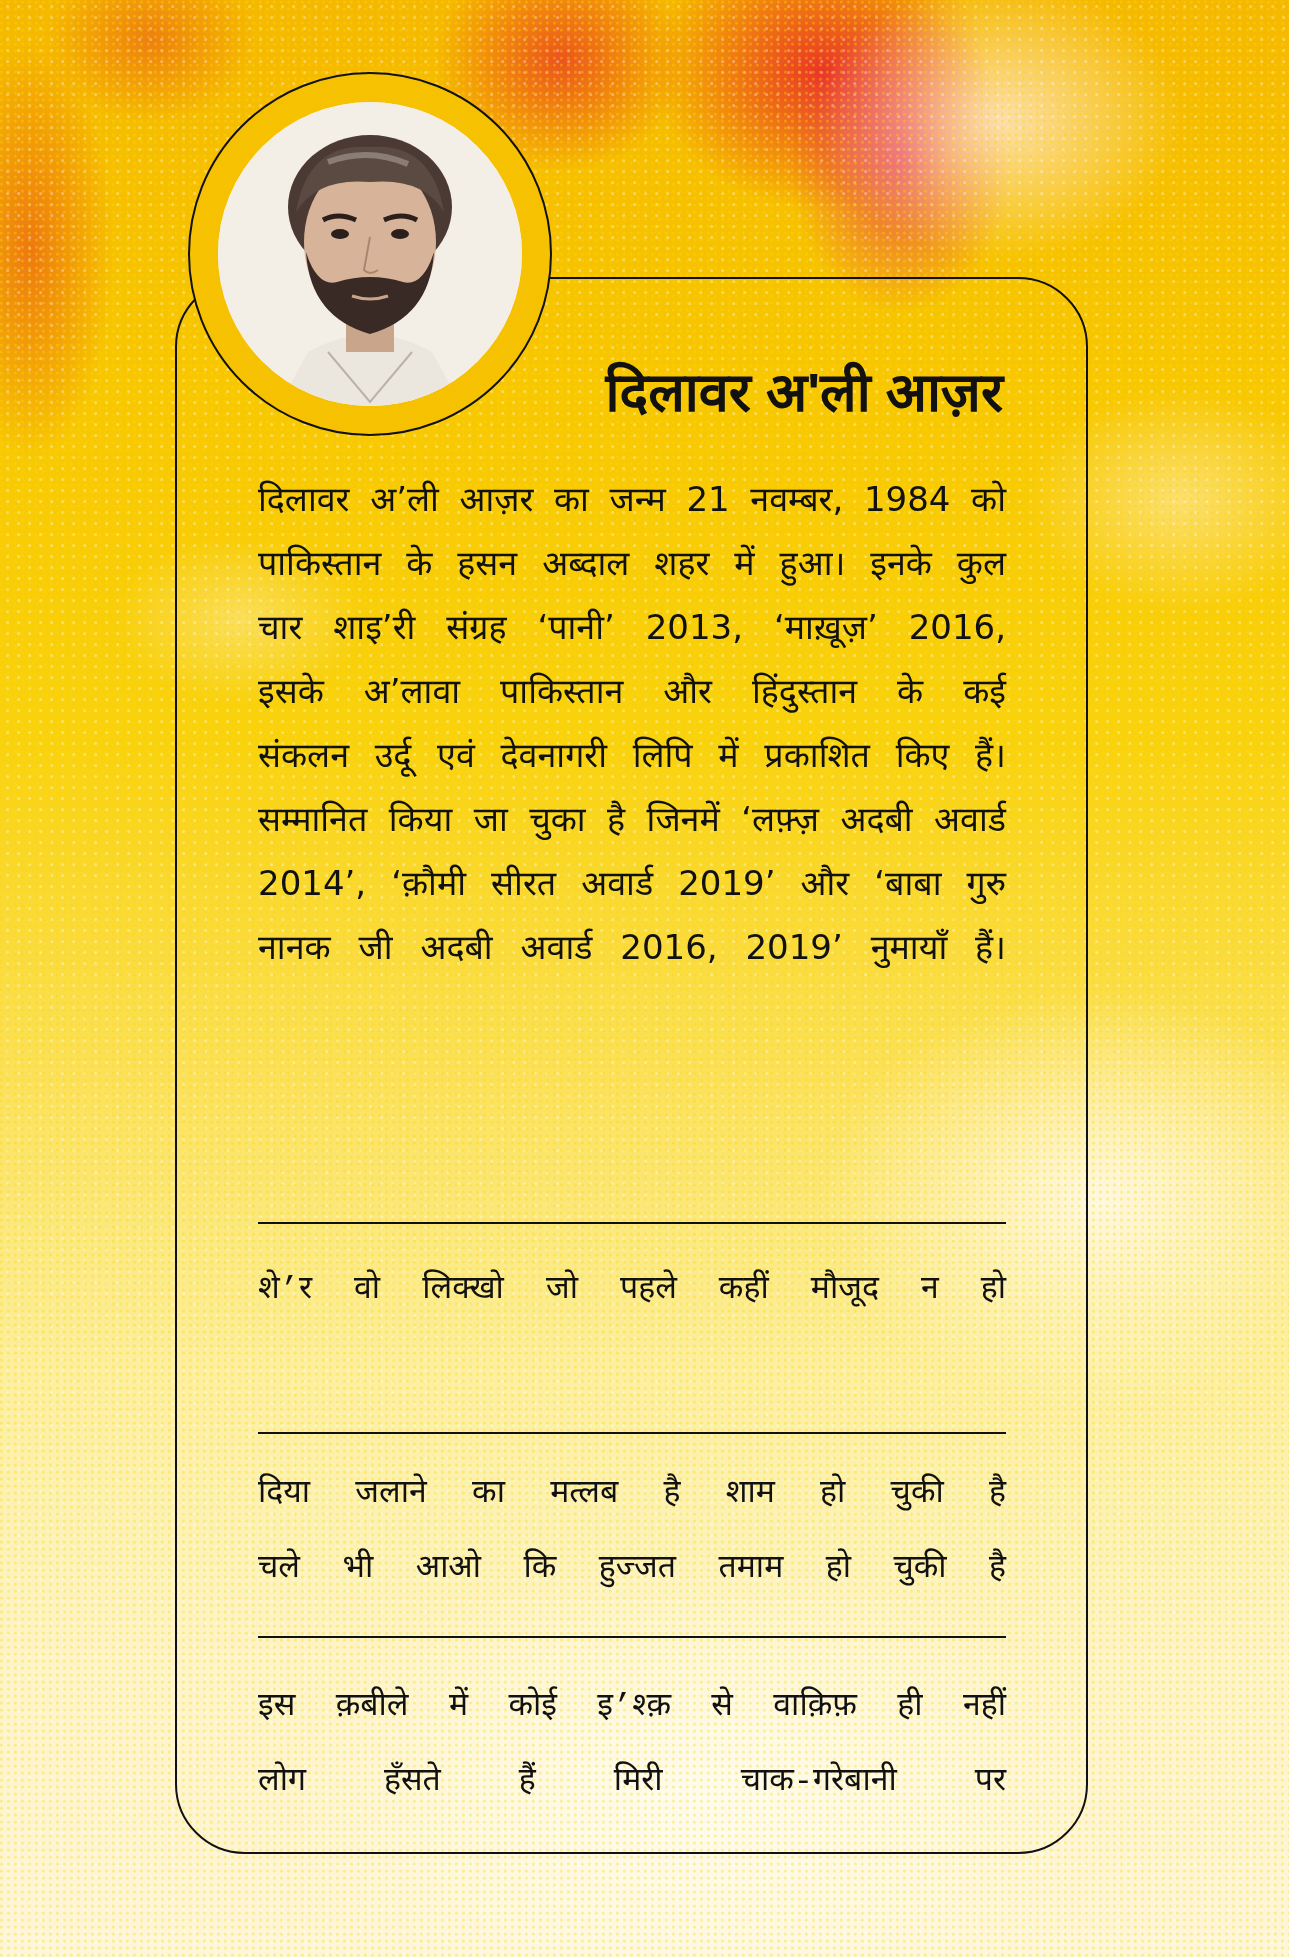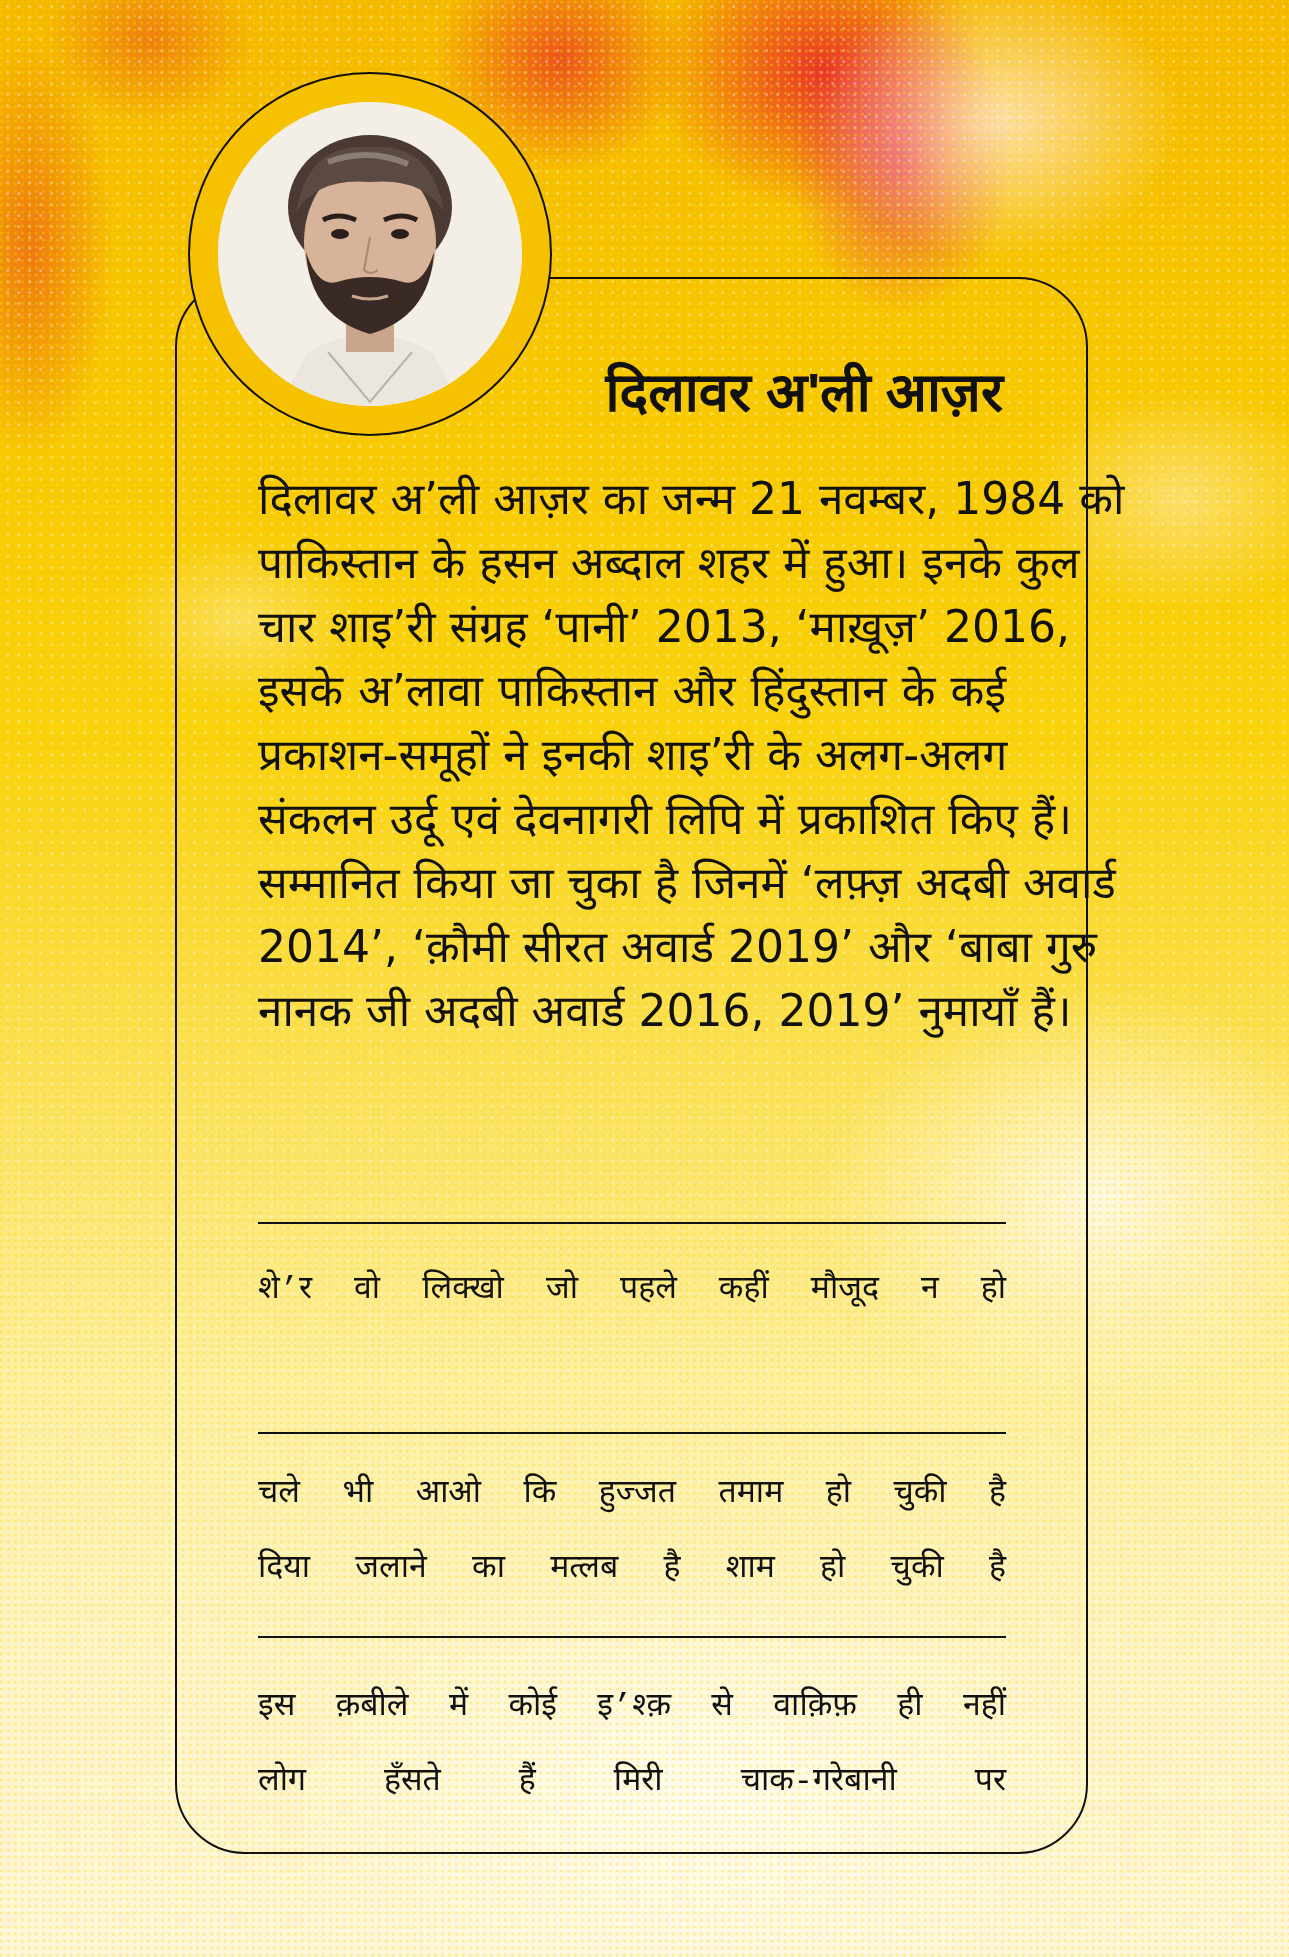--- a/index.html
+++ b/index.html
@@ -70,21 +70,21 @@
       font-family: Liberation Sans, sans-serif;
     }
     .bio {
       position: absolute;
       left: 258px; top: 467px;
       width: 748px;
     }
     .bio-line {
       height: 64px;
       line-height: 64px;
-      font-size: 44px;
+      font-size: 34px;
       white-space: nowrap;
       text-align: justify;
       text-align-last: justify;
       overflow: visible;
     }
     .divider {
       position: absolute;
       left: 258px;
       width: 748px;
       height: 0;
@@ -144,38 +144,37 @@
   </svg>
 </div>
 
 <div class="title">दिलावर अ'ली आज़र</div>
 
 <div class="bio">
   <div class="bio-line">दिलावर अ’ली आज़र का जन्म 21 नवम्बर, 1984 को</div>
   <div class="bio-line">पाकिस्तान के हसन अब्दाल शहर में हुआ। इनके कुल</div>
   <div class="bio-line">चार शाइ’री संग्रह ‘पानी’ 2013, ‘माख़ूज़’ 2016,</div>
   <div class="bio-line">इसके अ’लावा पाकिस्तान और हिंदुस्तान के कई</div>
-  <div class="bio-line">प्रकाशन-समूहों ने इनकी शाइ’री के अलग-अलग</div>
   <div class="bio-line">संकलन उर्दू एवं देवनागरी लिपि में प्रकाशित किए हैं।</div>
   <div class="bio-line">सम्मानित किया जा चुका है जिनमें ‘लफ़्ज़ अदबी अवार्ड</div>
   <div class="bio-line">2014’, ‘क़ौमी सीरत अवार्ड 2019’ और ‘बाबा गुरु</div>
   <div class="bio-line">नानक जी अदबी अवार्ड 2016, 2019’ नुमायाँ हैं।</div>
 </div>
 
 <div class="divider" style="top:1222px;"></div>
 
 <div class="couplet" style="top:1252px;">
   <div class="couplet-line">शे’र वो लिक्खो जो पहले कहीं मौजूद न हो</div>
 </div>
 
 <div class="divider" style="top:1432px;"></div>
 
 <div class="couplet" style="top:1456px;">
+  <div class="couplet-line">दिया जलाने का मत्लब है शाम हो चुकी है</div>
   <div class="couplet-line">चले भी आओ कि हुज्जत तमाम हो चुकी है</div>
-  <div class="couplet-line">दिया जलाने का मत्लब है शाम हो चुकी है</div>
 </div>
 
 <div class="divider" style="top:1636px;"></div>
 
 <div class="couplet" style="top:1669px;">
   <div class="couplet-line">इस क़बीले में कोई इ’श्क़ से वाक़िफ़ ही नहीं</div>
   <div class="couplet-line">लोग हँसते हैं मिरी चाक-गरेबानी पर</div>
 </div>
 
 </body></html>

